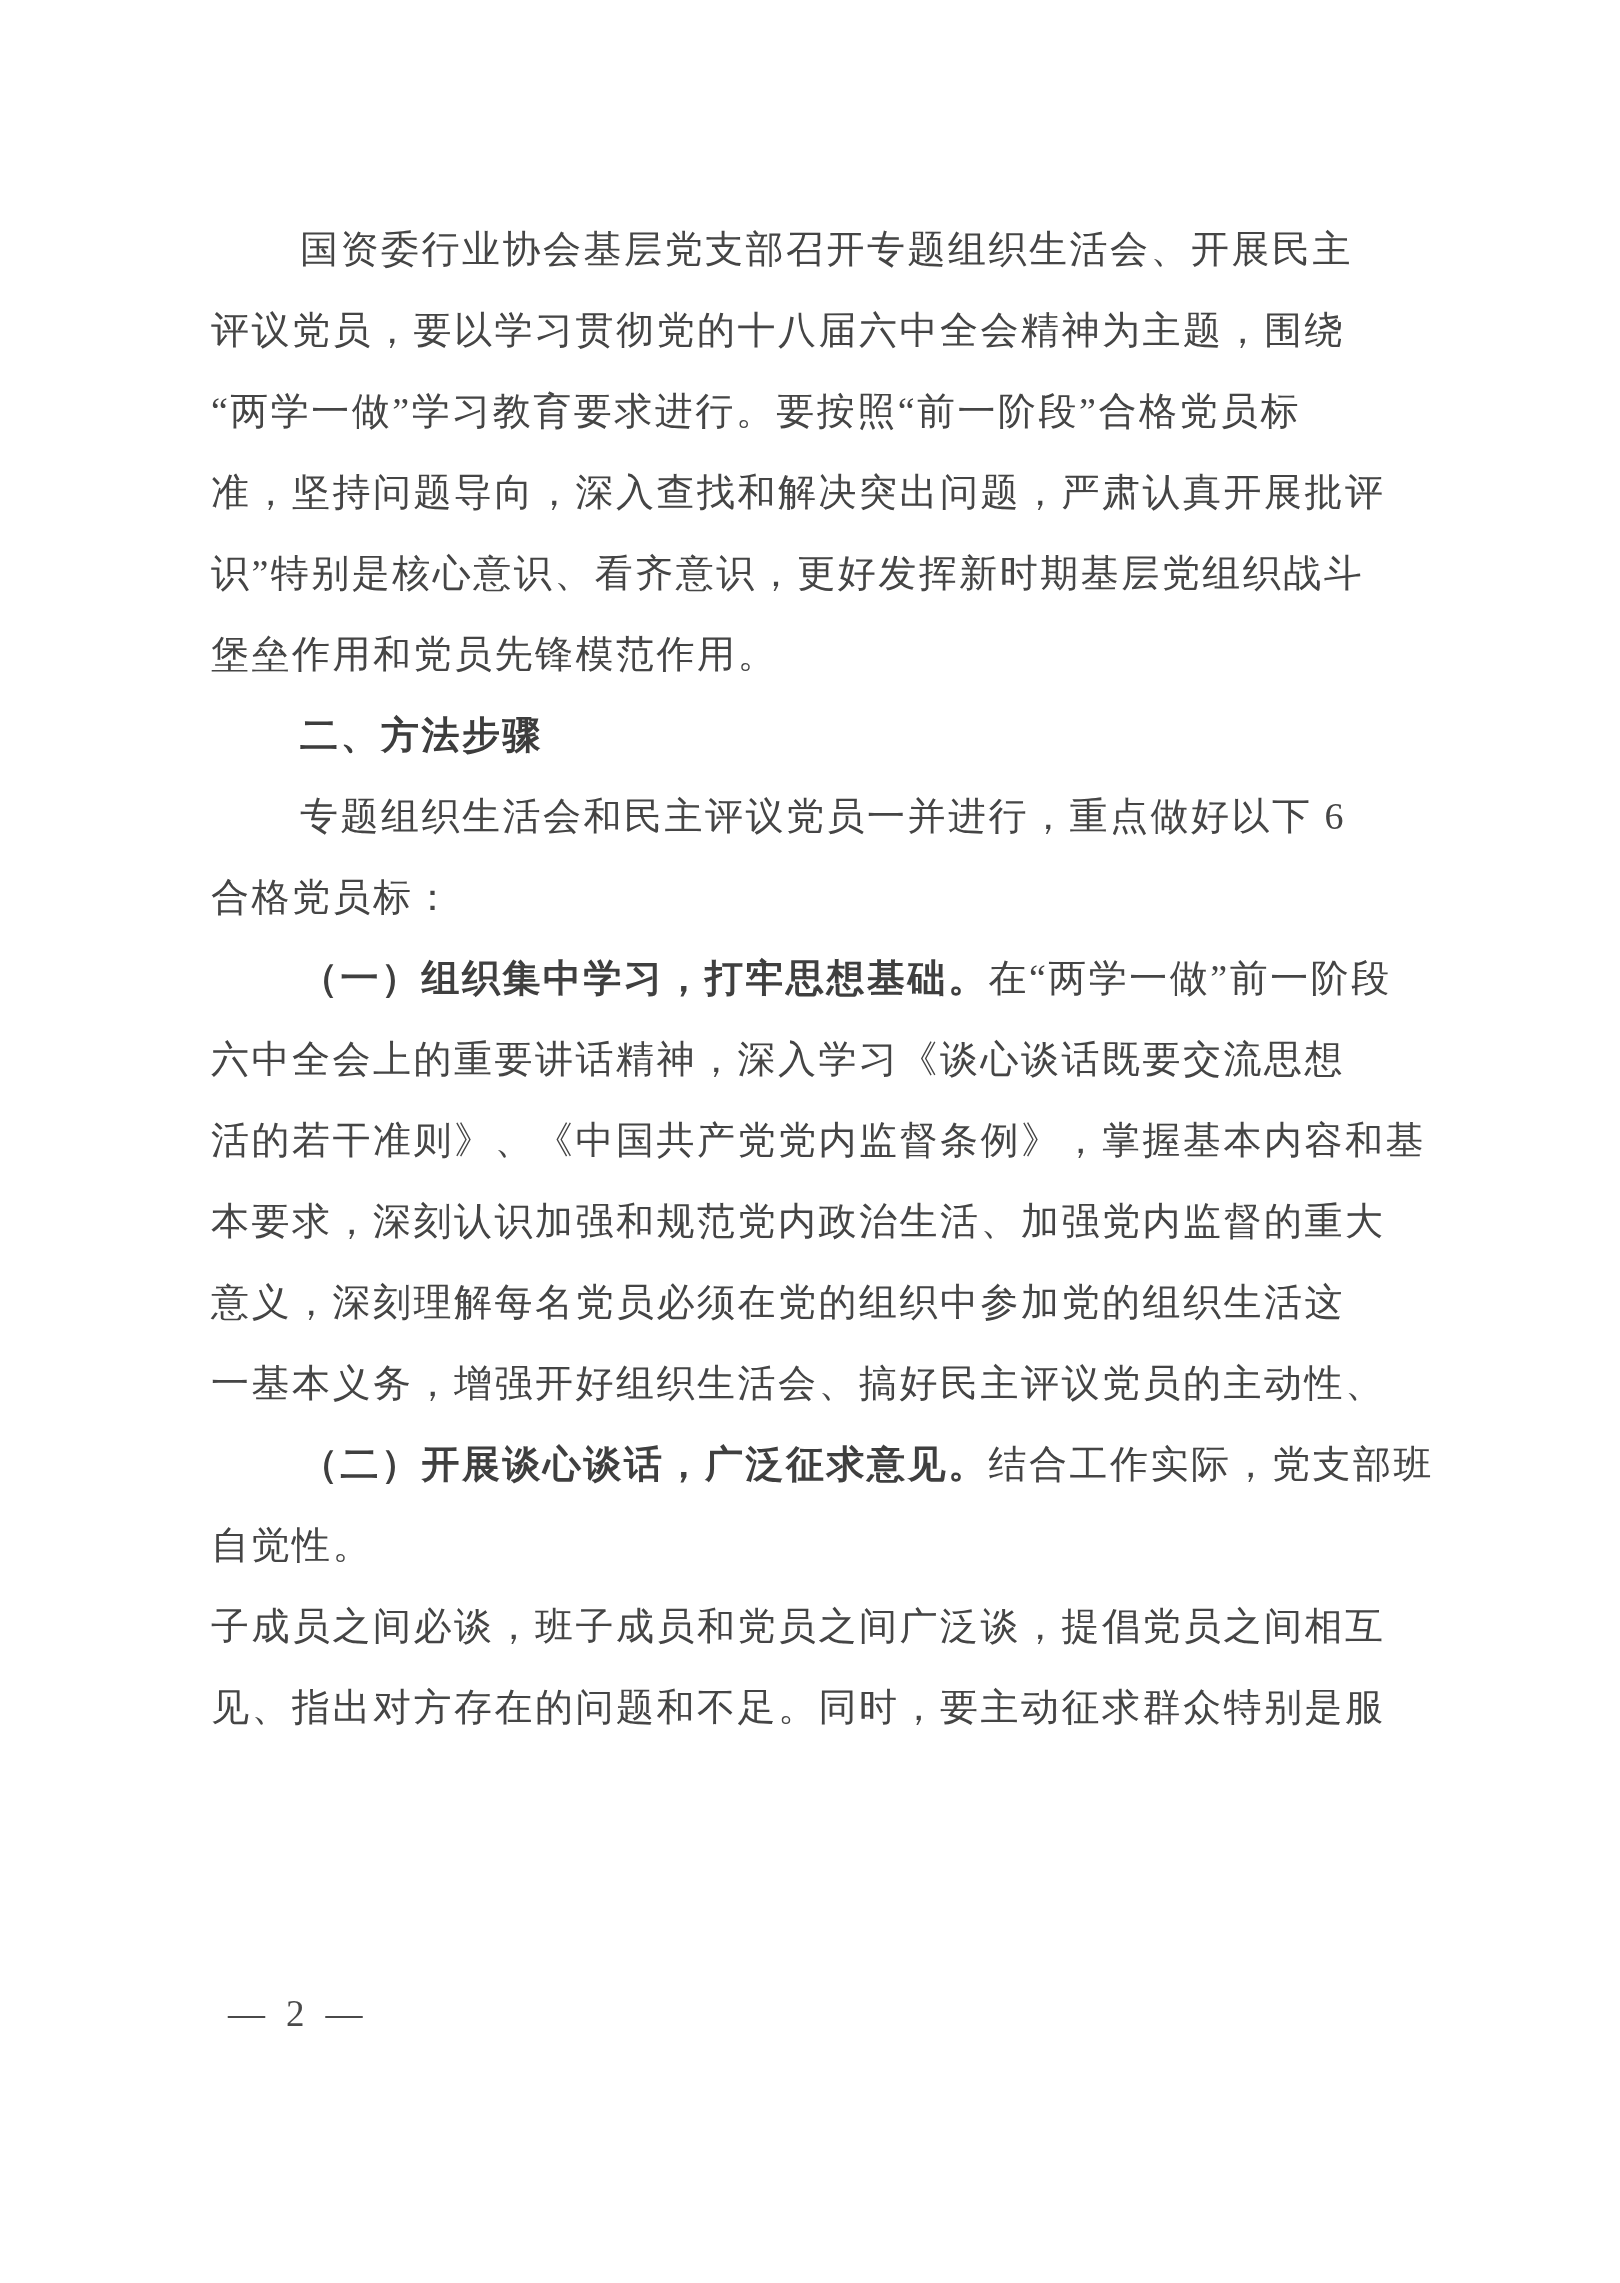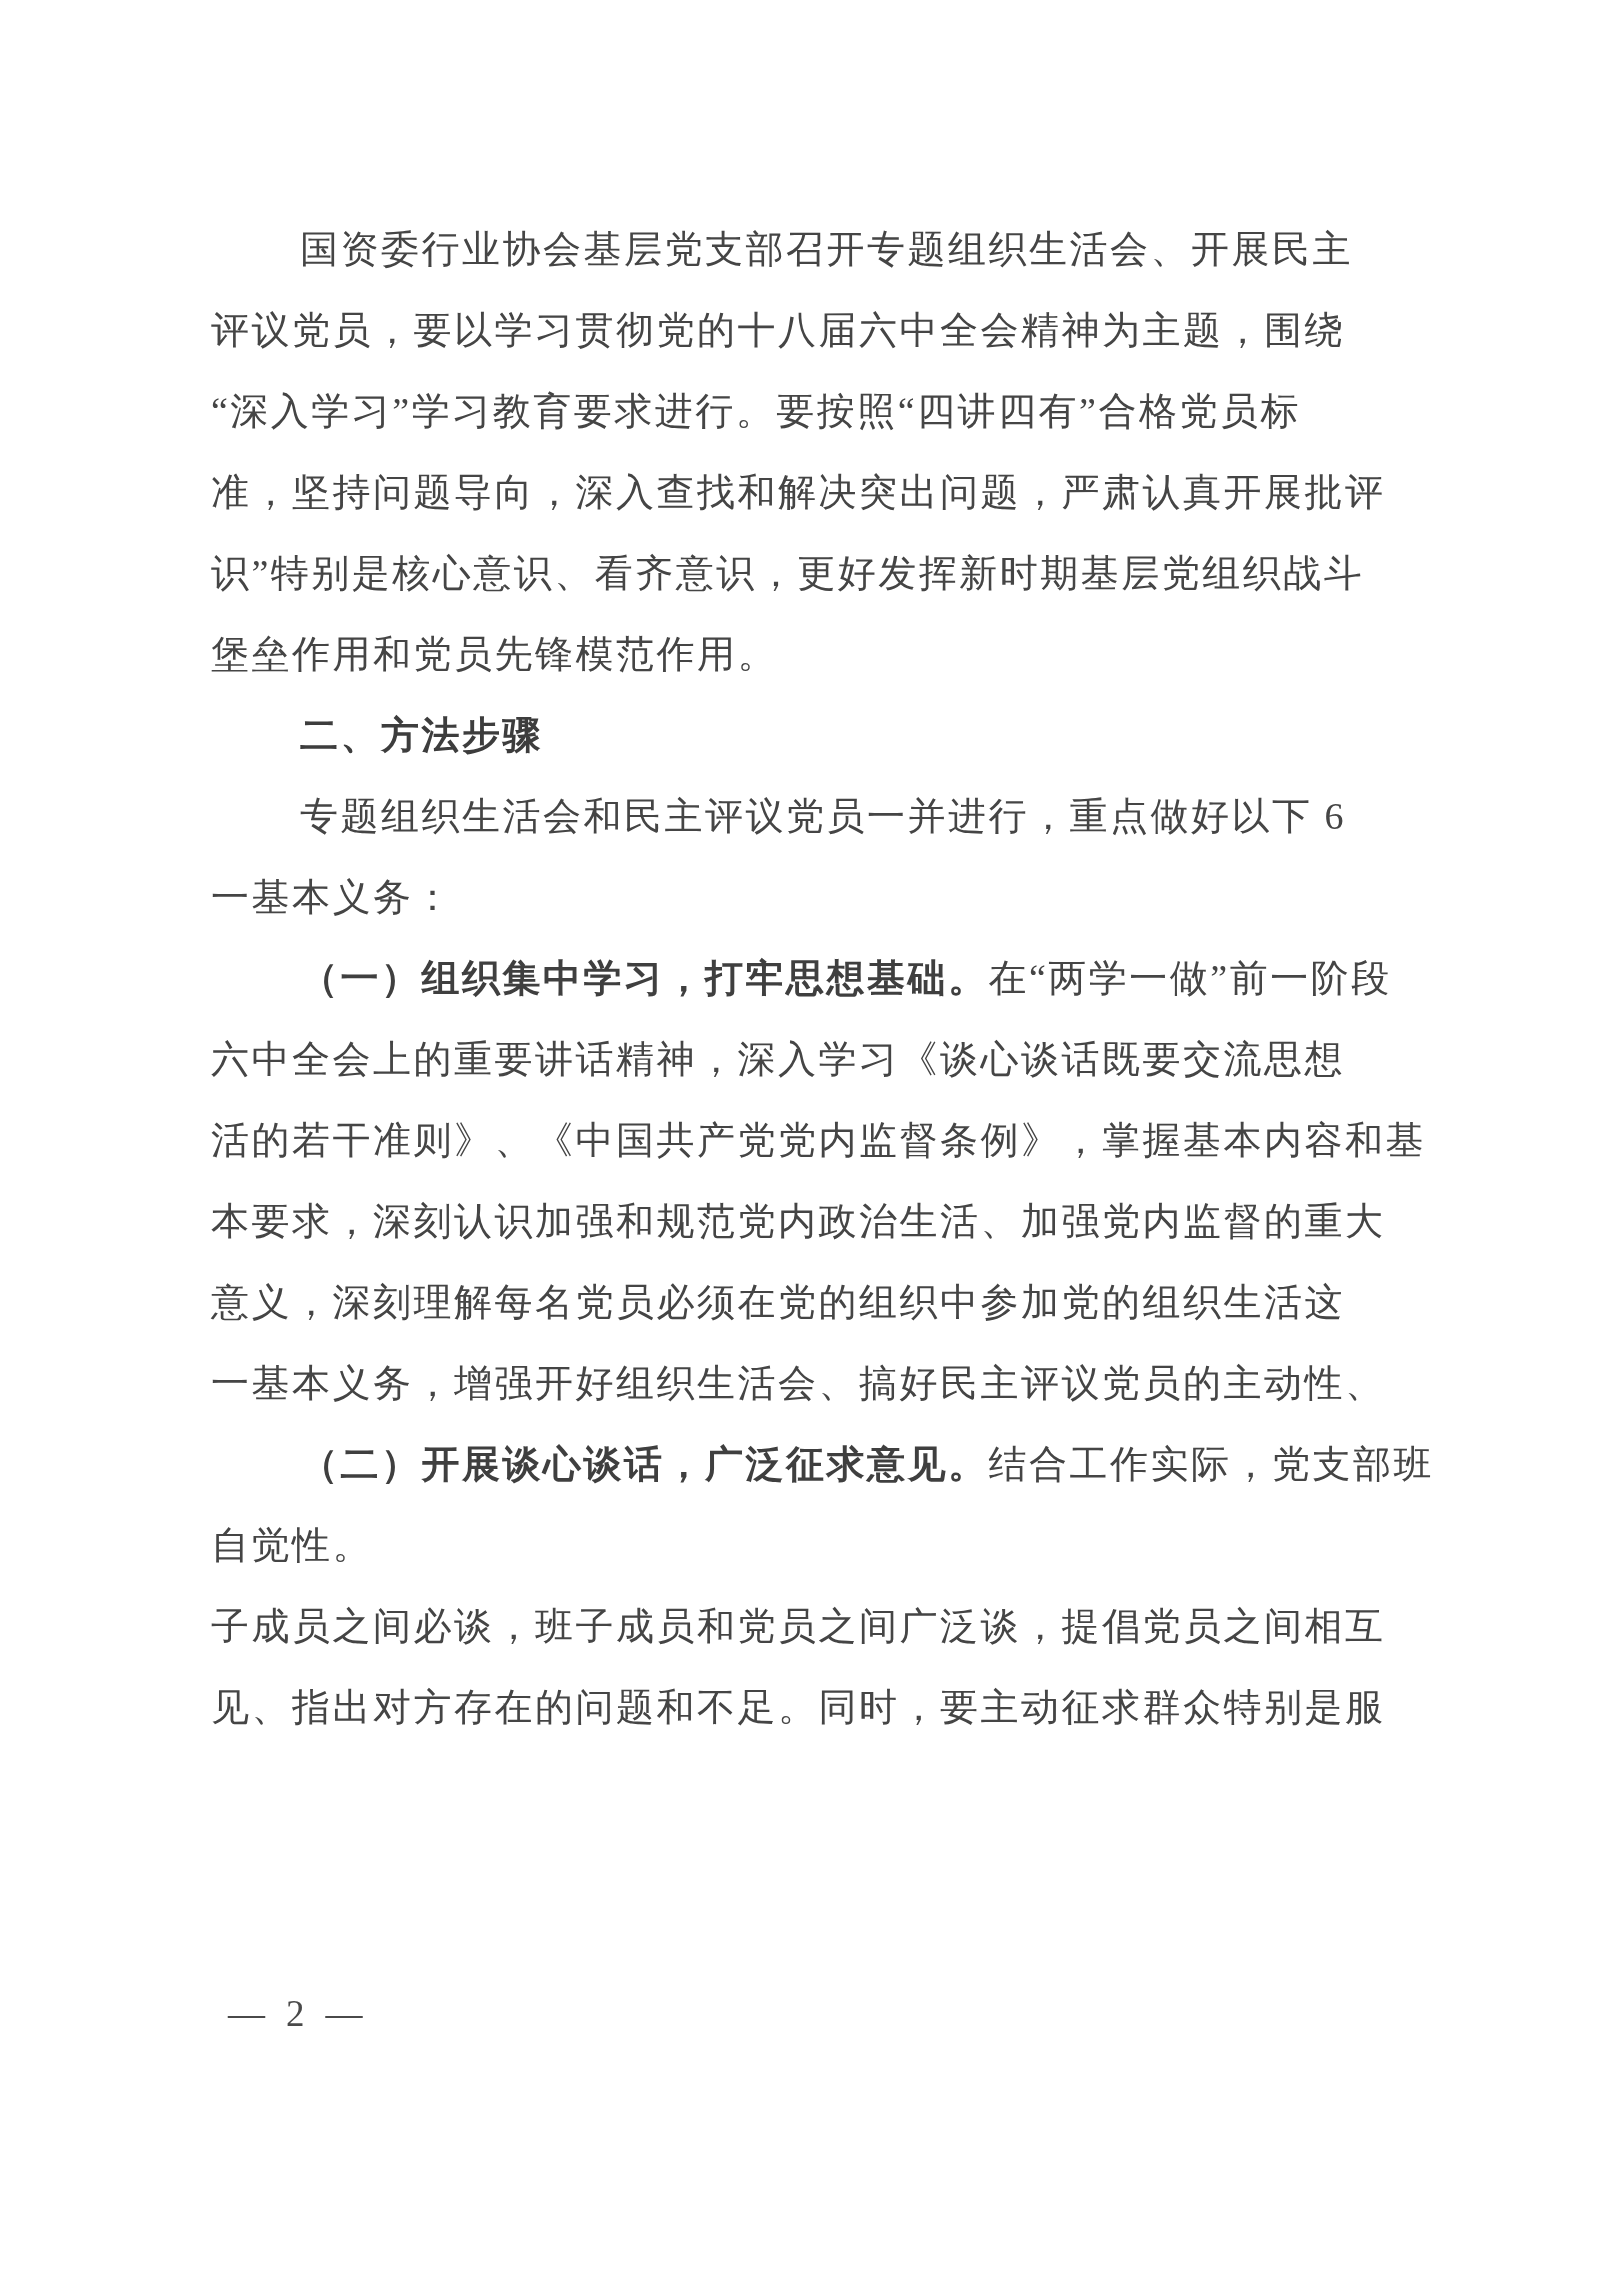--- a/index.html
+++ b/index.html
@@ -55,27 +55,27 @@
     font-family: "Liberation Serif", "DejaVu Serif", serif;
   }
 </style>
 </head>
 <body>
 
 <div class="page">
   <div class="textblock">
       <div class="line indent"><span class="seg-normal">国资委行业协会基层党支部召开专题组织生活会、开展民主</span></div>
       <div class="line"><span class="seg-normal">评议党员，要以学习贯彻党的十八届六中全会精神为主题，围绕</span></div>
-      <div class="line"><span class="seg-normal">“深入学习”学习教育要求进行。要按照“四讲四有”合格党员标</span></div>
+      <div class="line"><span class="seg-normal">“两学一做”学习教育要求进行。要按照“前一阶段”合格党员标</span></div>
       <div class="line"><span class="seg-normal">准，坚持问题导向，深入查找和解决突出问题，严肃认真开展批评</span></div>
       <div class="line"><span class="seg-normal">识”特别是核心意识、看齐意识，更好发挥新时期基层党组织战斗</span></div>
       <div class="line"><span class="seg-normal">堡垒作用和党员先锋模范作用。</span></div>
       <div class="line indent"><span class="seg-section-heading">二、方法步骤</span></div>
       <div class="line indent"><span class="seg-normal">专题组织生活会和民主评议党员一并进行，重点做好以下 6</span></div>
-      <div class="line"><span class="seg-normal">一基本义务：</span></div>
+      <div class="line"><span class="seg-normal">合格党员标：</span></div>
       <div class="line indent"><span class="seg-run-in-heading">（一）组织集中学习，打牢思想基础。</span><span class="seg-normal">在“两学一做”前一阶段</span></div>
       <div class="line"><span class="seg-normal">六中全会上的重要讲话精神，深入学习《谈心谈话既要交流思想</span></div>
       <div class="line"><span class="seg-normal">活的若干准则》、《中国共产党党内监督条例》，掌握基本内容和基</span></div>
       <div class="line"><span class="seg-normal">本要求，深刻认识加强和规范党内政治生活、加强党内监督的重大</span></div>
       <div class="line"><span class="seg-normal">意义，深刻理解每名党员必须在党的组织中参加党的组织生活这</span></div>
       <div class="line"><span class="seg-normal">一基本义务，增强开好组织生活会、搞好民主评议党员的主动性、</span></div>
       <div class="line indent"><span class="seg-run-in-heading">（二）开展谈心谈话，广泛征求意见。</span><span class="seg-normal">结合工作实际，党支部班</span></div>
       <div class="line"><span class="seg-normal">自觉性。</span></div>
       <div class="line"><span class="seg-normal">子成员之间必谈，班子成员和党员之间广泛谈，提倡党员之间相互</span></div>
       <div class="line"><span class="seg-normal">见、指出对方存在的问题和不足。同时，要主动征求群众特别是服</span></div>

